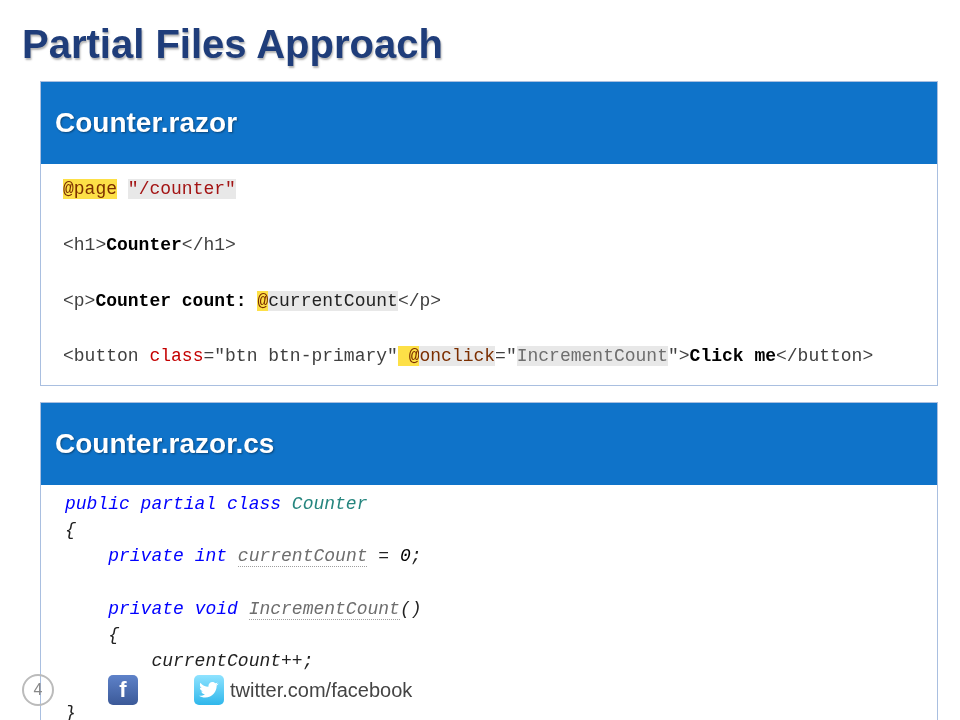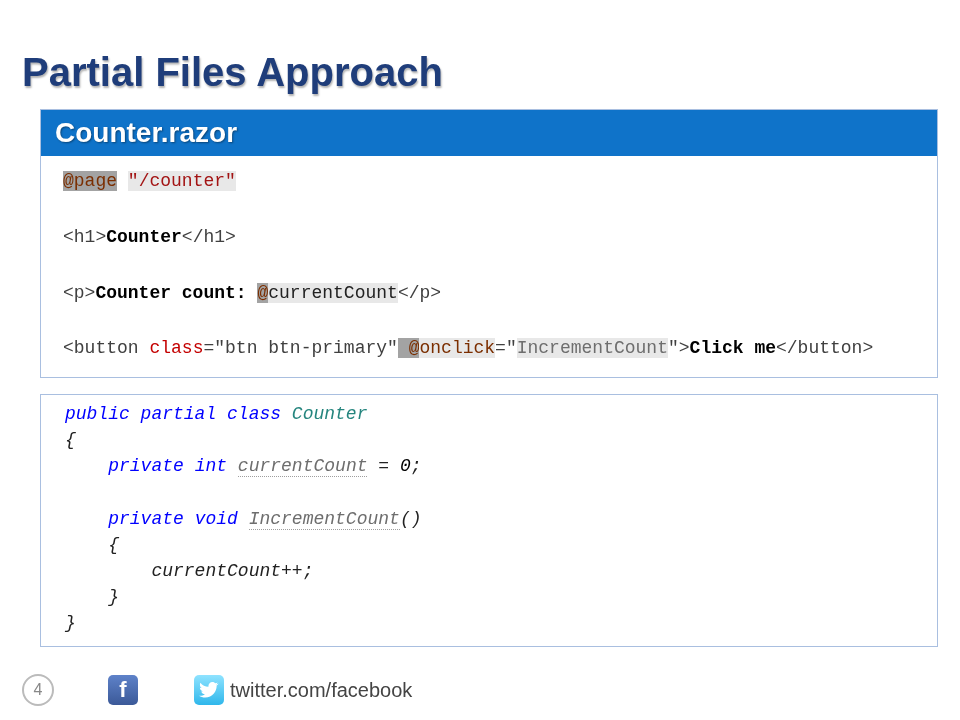--- a/index.html
+++ b/index.html
@@ -10,55 +10,54 @@
     background: #fff;
     font-family: Arial, "Segoe UI", sans-serif;
     position: relative;
     overflow: hidden;
   }
   .title {
     font-size: 40px;
     font-weight: bold;
     color: #1f3d7a;
     text-shadow: 1px 2px 2px rgba(0,0,0,0.3);
-    padding: 28px 0 8px 22px;
-    margin-top: 22px;
+    padding: 22px 0 8px 22px;
   }
   .card {
     margin: 6px 22px 16px 40px;
     border: 1px solid #a9bfe0;
     background: #fff;
   }
   .card-header {
     background: #0f73c9;
     color: #fff;
     font-size: 28px;
     font-weight: bold;
-    padding: 7px 14px;
+    padding: 25px 14px;
     text-shadow: 1px 1px 2px rgba(0,0,0,0.4);
   }
   .code {
     font-family: Consolas, "Courier New", monospace;
     font-size: 18px;
     line-height: 1.55;
     padding: 12px 22px 14px 22px;
     white-space: pre;
     color: #222;
   }
   .code2 {
     font-family: Consolas, "Courier New", monospace;
     font-size: 18px;
     line-height: 1.45;
     padding: 6px 22px 10px 24px;
     white-space: pre;
     color: #222;
     font-style: italic;
   }
   
-  .hl-yellow { background:#a3a3a3; color:#7b2e00;margin-top:46px; }
+  .hl-yellow { background:#fde047; color:#7b2e00;margin-top:46px; }
   .hl-gray   { background:#e8e8e8; }
   .str  { color:#a31414; }
   .tag  { color:#404040; }
   .attr { color:#c40000; }
   .txt  { color:#000; font-weight:bold; }
   .kw   { color:#0000ff; }
   .typ  { color:#25857e; }
   .num  { color:#000; }
   .ident{ color:#6e6e6e; border-bottom:1px dotted #9e9e9e; }
 
@@ -104,20 +103,21 @@
   <div class="code"><span class="hl-yellow">@page</span> <span class="hl-gray str">"/counter"</span>
 
 <span class="tag">&lt;h1&gt;</span><span class="txt">Counter</span><span class="tag">&lt;/h1&gt;</span>
 
 <span class="tag">&lt;p&gt;</span><span class="txt">Counter count: </span><span class="hl-yellow">@</span><span class="hl-gray">currentCount</span><span class="tag">&lt;/p&gt;</span>
 
 <span class="tag">&lt;button</span><span class="attr"> class</span><span class="tag">="btn btn-primary"</span><span class="hl-yellow"> @</span><span class="hl-gray" style="color:#7b2e00">onclick</span><span class="tag">="</span><span class="hl-gray" style="color:#6e6e6e">IncrementCount</span><span class="tag">"</span><span class="tag">&gt;</span><span class="txt">Click me</span><span class="tag">&lt;/button&gt;</span></div>
 </div>
 
 <div class="card">
+  <div class="card-header">Counter.razor.cs</div>
   <div class="code2"><span class="kw">public</span><span class="kw"> partial</span><span class="kw"> class</span><span class="typ"> Counter</span>
 <span>{</span>
 <span class="kw">    private</span><span class="kw"> int</span><span> </span><span class="ident">currentCount</span><span> = </span><span class="num">0</span><span>;</span>
 
 <span class="kw">    private</span><span class="kw"> void</span><span> </span><span class="ident">IncrementCount</span><span>()</span>
 <span>    {</span>
 <span>        currentCount++;</span>
 <span>    }</span>
 <span>}</span></div>
 </div>

